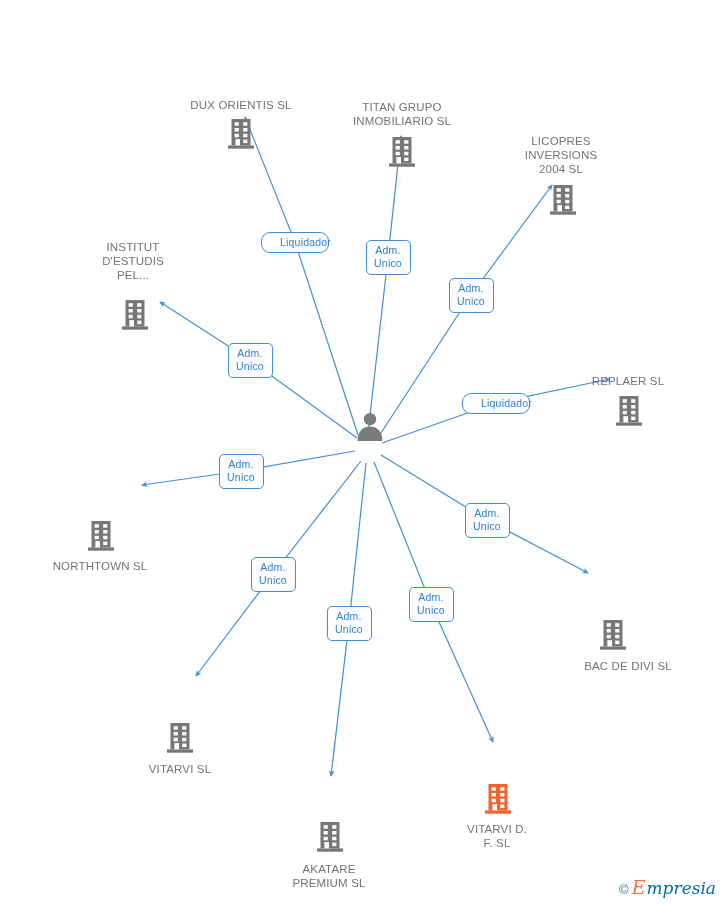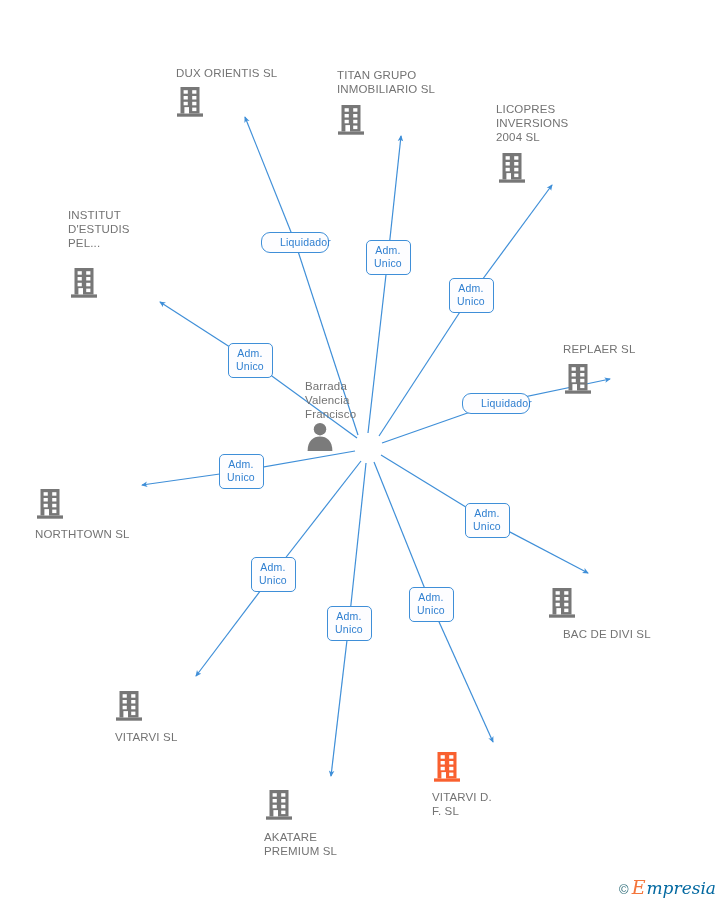--- a/index.html
+++ b/index.html
@@ -16,23 +16,24 @@
   }
   #graph-canvas {
     position: absolute;
     left: 0;
     top: 0;
     width: 728px;
     height: 905px;
   }
   .node {
     position: absolute;
-    text-align: left;
+    text-align: center;
     width: 130px;
     margin-left: -65px;
+    margin-top: 32px;
   }
   .node-label {
     font-size: 11.5px;
     line-height: 14px;
     color: #737373;
     letter-spacing: 0.15px;
     white-space: pre-line;
   }
   .node-icon {
     display: block;
@@ -112,23 +113,20 @@
       <path d="M 361 461 L 273 574" stroke="#3f8fd8" stroke-width="1.2" fill="none"></path>
       <path d="M 273 574 L 196 676" stroke="#3f8fd8" stroke-width="1.2" fill="none" marker-end="url(#arrow)"></path>
       <path d="M 366 463 L 349 623" stroke="#3f8fd8" stroke-width="1.2" fill="none"></path>
       <path d="M 349 623 L 331 776" stroke="#3f8fd8" stroke-width="1.2" fill="none" marker-end="url(#arrow)"></path>
       <path d="M 374 462 L 431 604" stroke="#3f8fd8" stroke-width="1.2" fill="none"></path>
       <path d="M 431 604 L 493 742" stroke="#3f8fd8" stroke-width="1.2" fill="none" marker-end="url(#arrow)"></path>
     </g>
 </svg>
 
 <div class="node" id="center-node" style="left:370px; top:379px;">
-  <div class="node-label">Barrada
-Valencia
-Francisco</div>
   <span class="node-icon">
     <svg width="30" height="30" viewBox="0 0 30 30" xmlns="http://www.w3.org/2000/svg">
       <circle cx="15" cy="8.2" r="6.2" fill="#7b7b7b"></circle>
       <path d="M2.6 30 C2.6 20.2 8.2 15.6 15 15.6 C21.8 15.6 27.4 20.2 27.4 30 Z" fill="#7b7b7b"></path>
     </svg>
   </span>
 </div>
 
 <div id="node-layer">
     <div class="node" style="left: 241px; top: 86px;">

